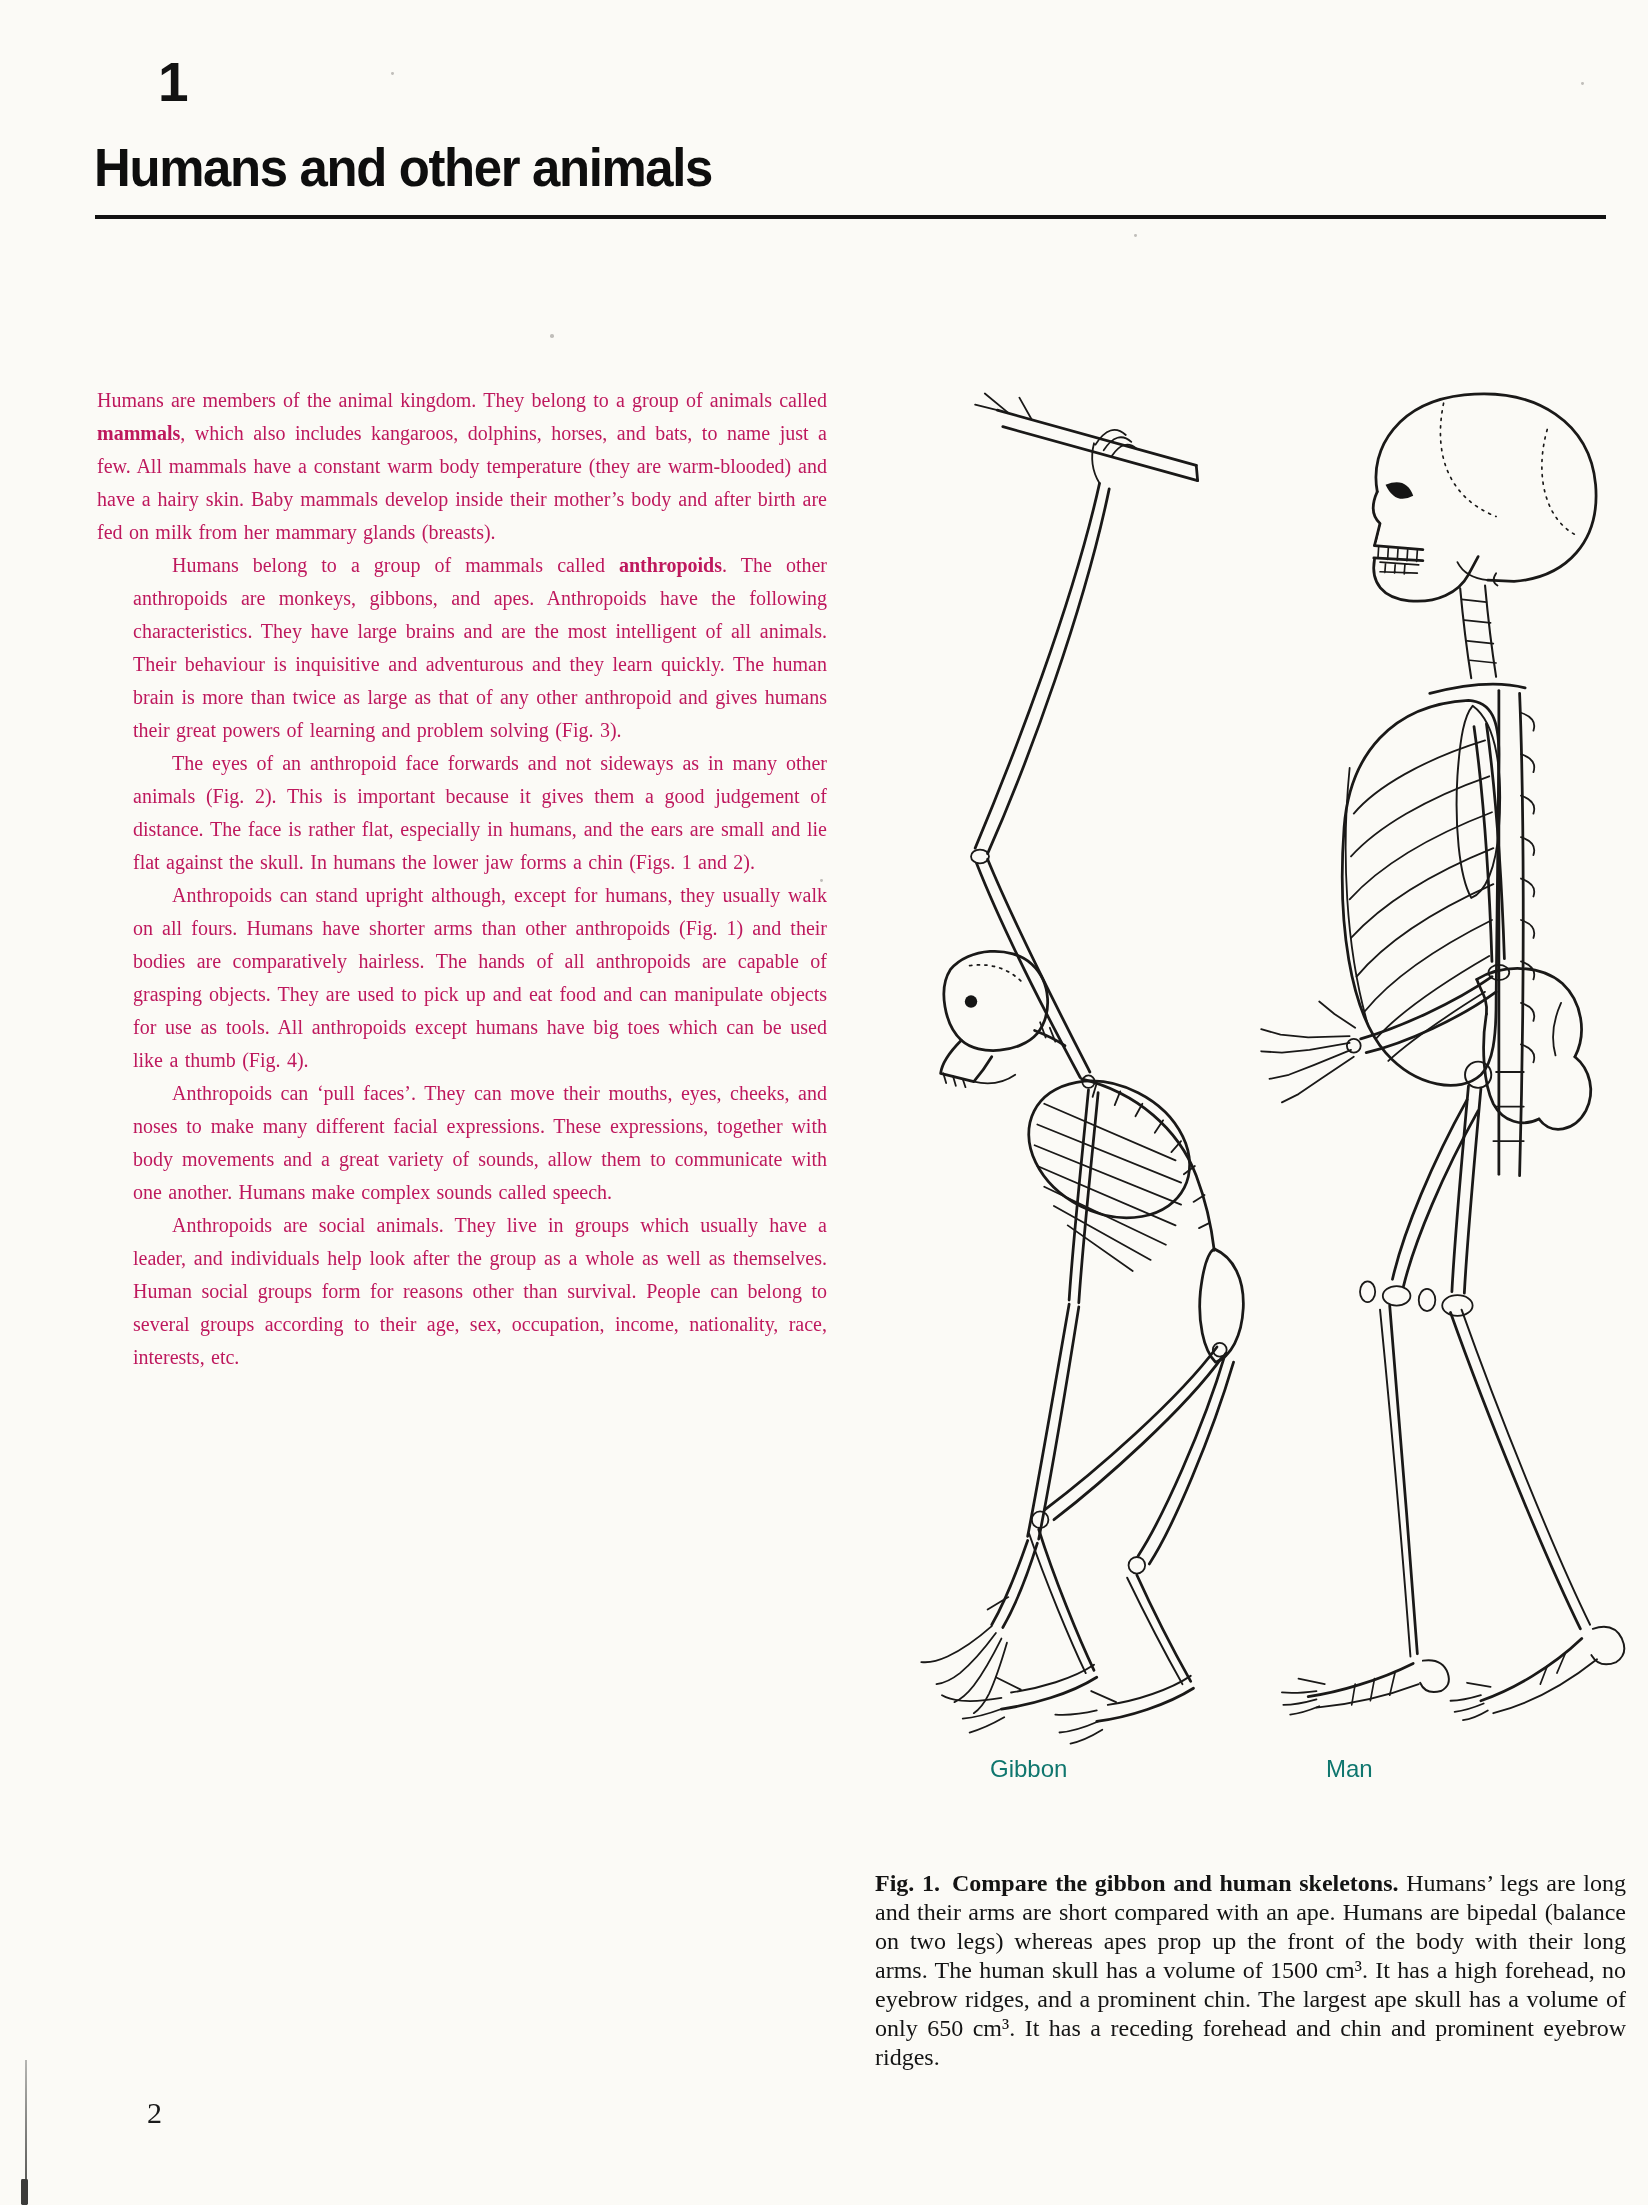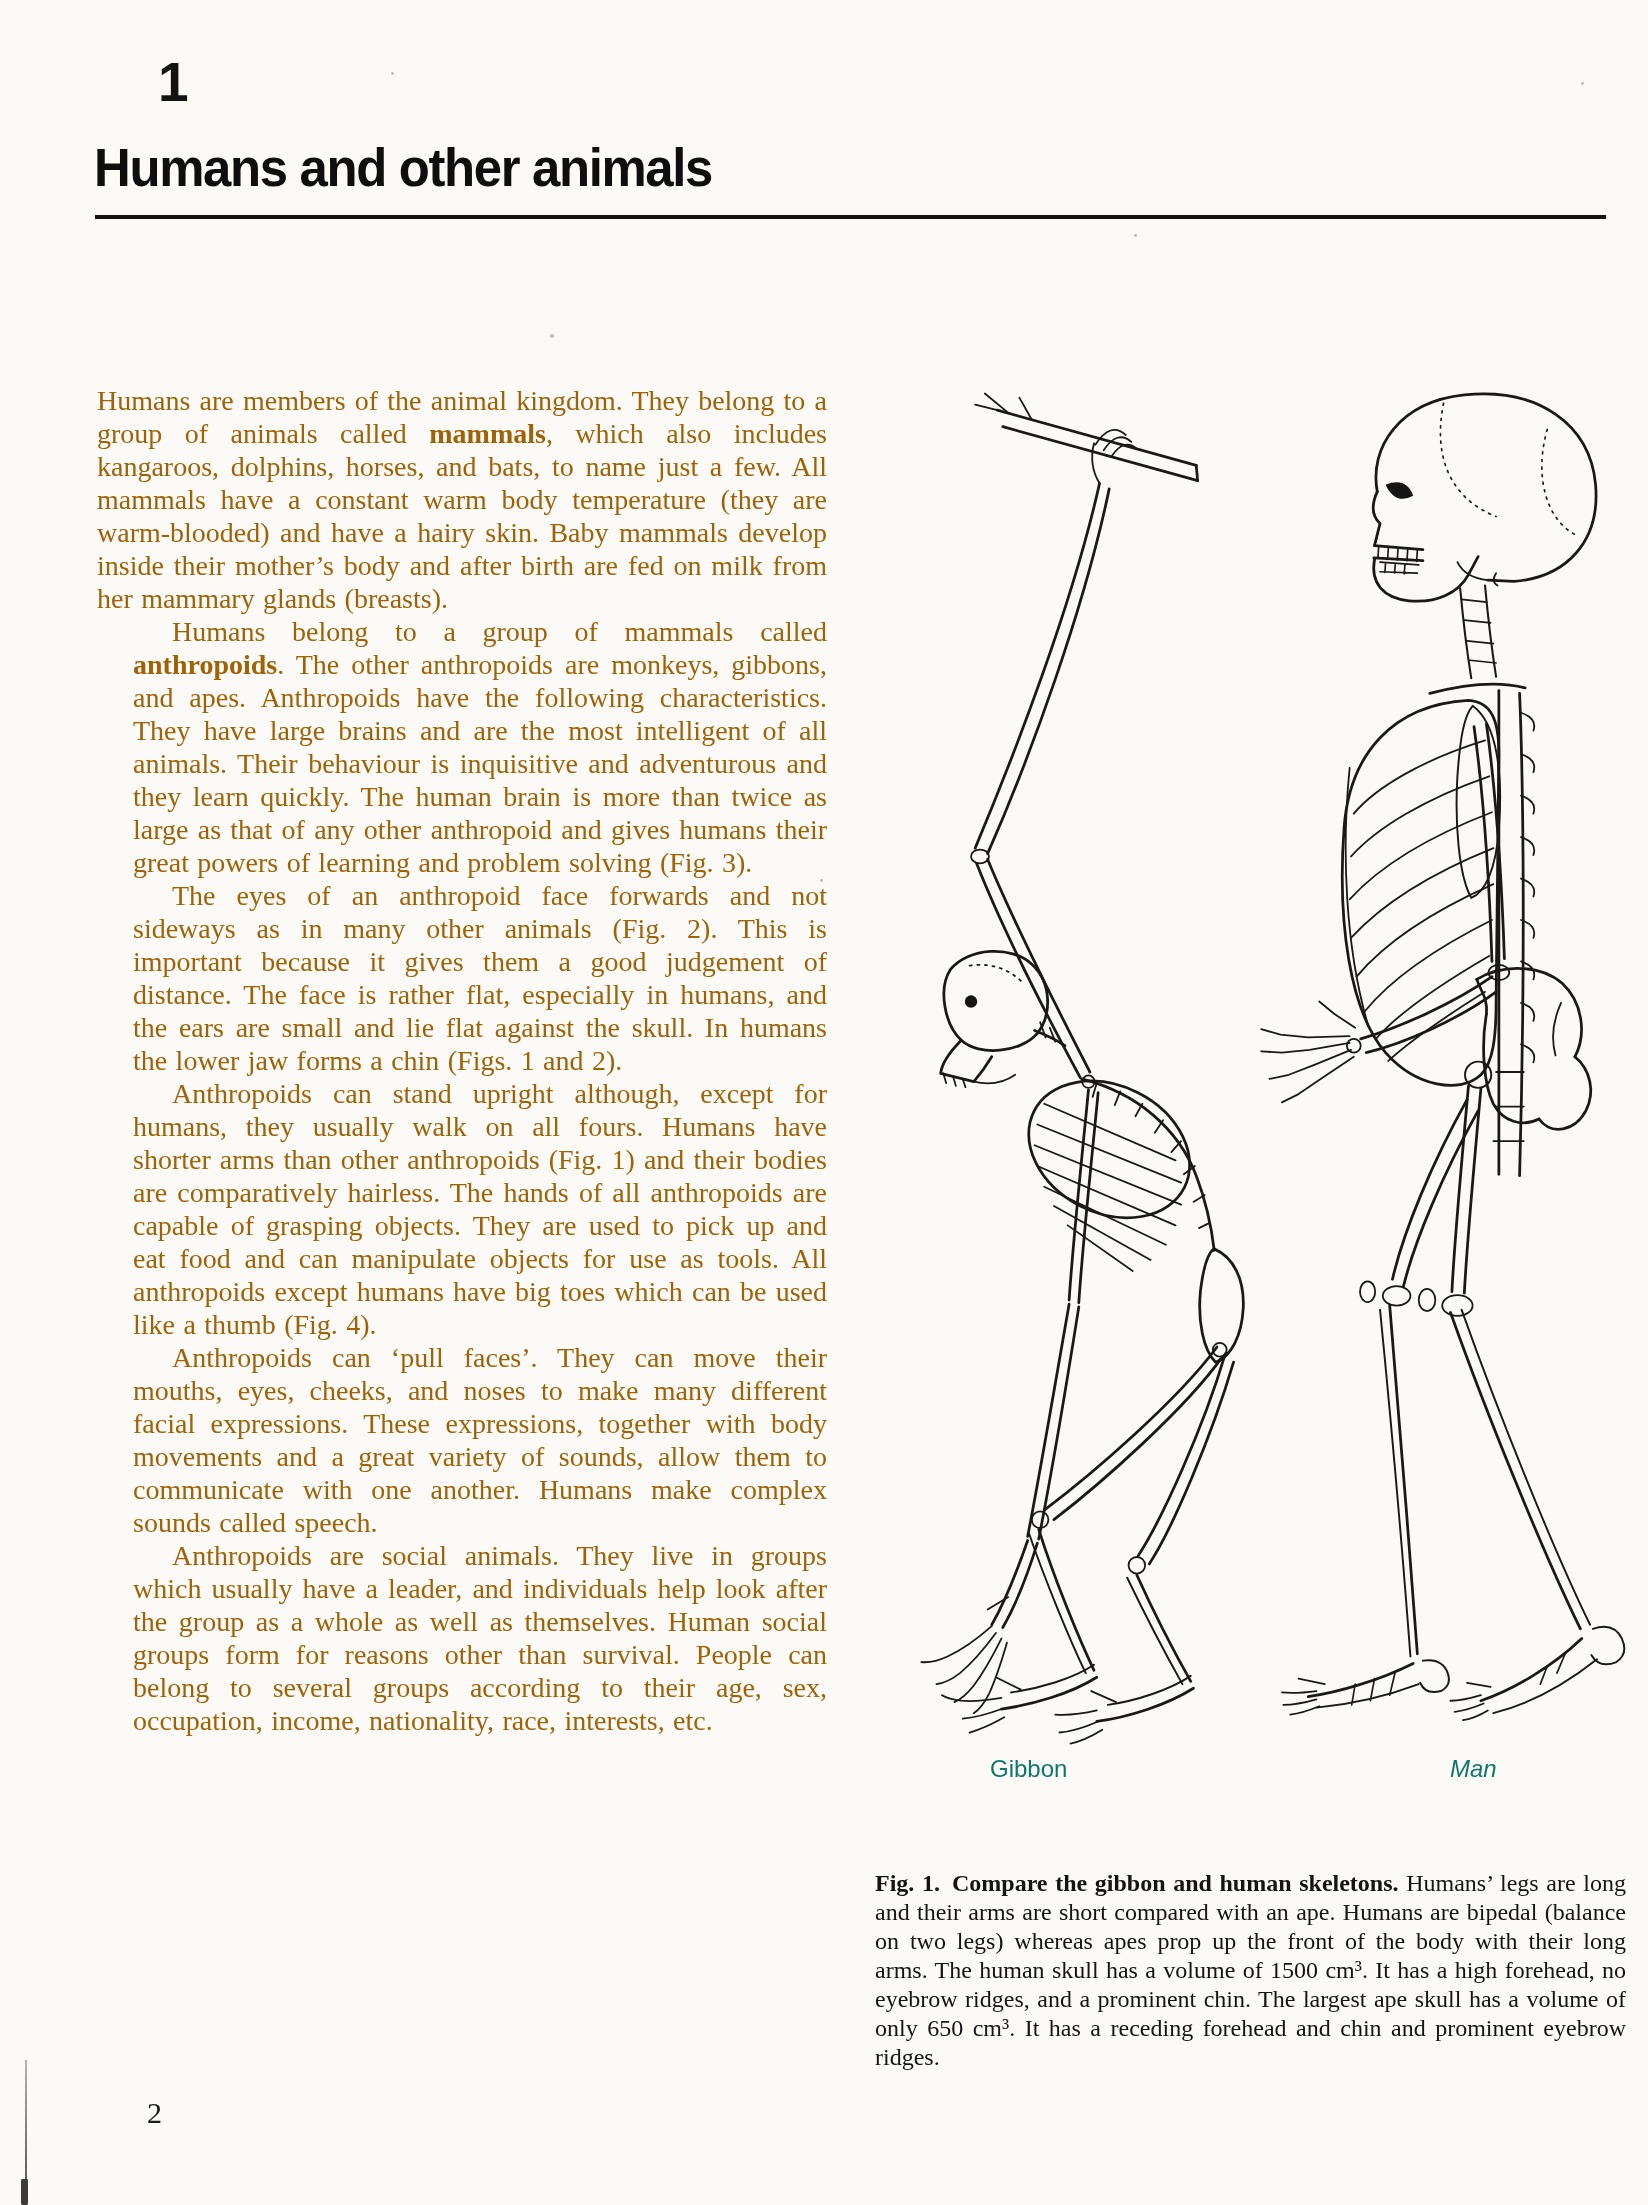--- a/index.html
+++ b/index.html
@@ -22,36 +22,36 @@
     font-weight:bold;font-size:53px;letter-spacing:-1.4px;
     white-space:nowrap;color:#0e0e0e;
     transform:scaleX(.96);transform-origin:left top;
   }
   .title-rule{
     position:absolute;left:95px;top:215px;width:1511px;height:4.1px;
     background:#121212;
   }
   .body-col{
     position:absolute;left:97px;top:384px;width:730px;
-    font-size:28px;line-height:33px;text-align:justify;
-    word-spacing:1.4px;color:#a16207;
+    font-size:20px;line-height:33px;text-align:justify;
+    word-spacing:1.4px;color:#be185d;
   }
   .body-col p{margin:0;}
   .body-col p.indent{text-indent:39px;margin-left:36px;}
   b{font-weight:bold;}
   .figure-area{
     position:absolute;left:866px;top:380px;width:760px;height:1384px;
   }
   .fig-label{
     position:absolute;
     font-family:"Liberation Sans", sans-serif;
     font-size:24px;color:#0f766e;white-space:nowrap;
   }
   .label-gibbon{left:990px;top:1755px;}
-  .label-man{left:1450px;top:1755px;font-style:italic;}
+  .label-man{left:1326px;top:1755px;}
   .caption{
     position:absolute;left:875px;top:1825px;width:751px;
     font-size:24px;line-height:29px;text-align:justify;
     word-spacing:0.7px;color:#141414;margin-top:44px;
   }
   .page-number{
     position:absolute;left:147px;top:2096px;
     font-size:30px;color:#1a1a1a;
   }
   .scan-line{

